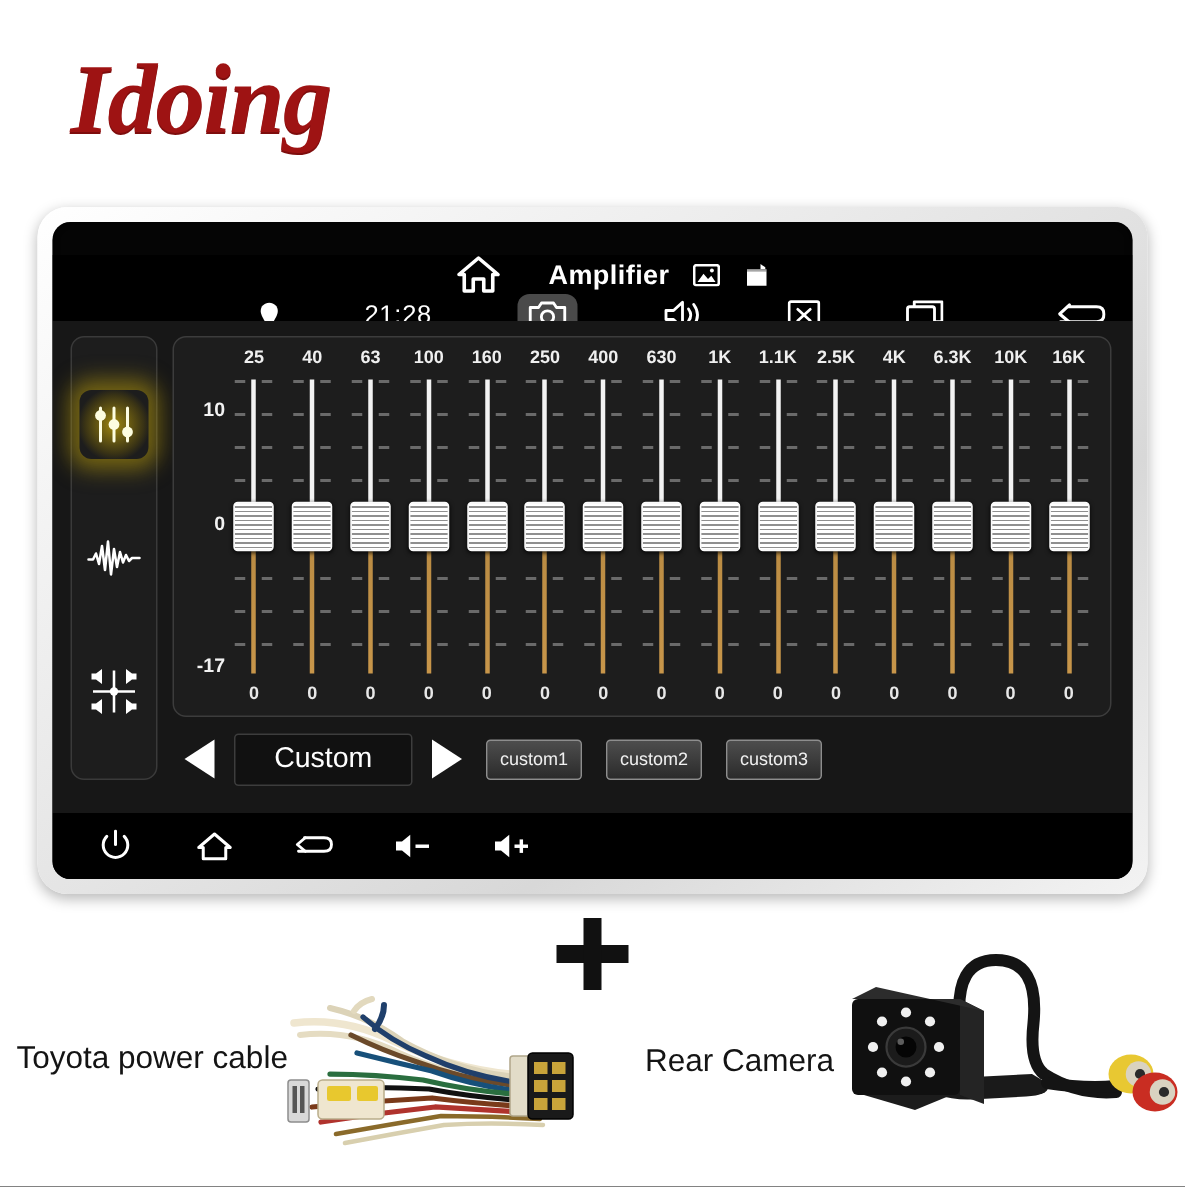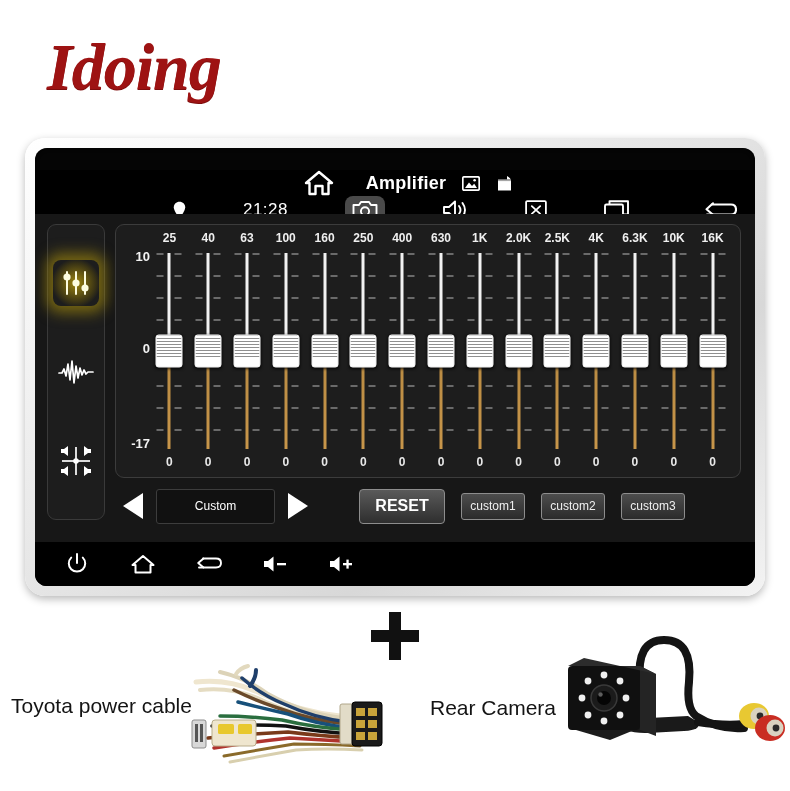--- a/index.html
+++ b/index.html
@@ -103,21 +103,21 @@
     display:flex;
   }
   #freqrow span{
     flex:1;text-align:center;color:#efefef;font-size:12px;font-weight:bold;
   }
   #axis{
     position:absolute;left:4px;top:24px;width:30px;bottom:26px;
     color:#f2f2f2;font-size:13px;font-weight:bold;
   }
   #axis div{position:absolute;right:0;text-align:right;width:100%;}
-  .ax-top{top:0;}
+  .ax-top{top:16px;}
   .ax-mid{top:calc(50% - 9px);}
   .ax-bot{bottom:0;}
 
   #sliderrow{
     position:absolute;left:34px;right:8px;top:26px;bottom:26px;
     display:flex;
   }
   .slider{
     flex:1;position:relative;
     display:flex;justify-content:center;
@@ -164,21 +164,21 @@
   }
   .arrow.right{
     border-top:13px solid transparent;border-bottom:13px solid transparent;
     border-left:20px solid #ffffff;margin-left:13px;
   }
   #preset-box{
     margin-left:13px;
     width:117px;height:33px;
     background:#111;border:1px solid #3d3d3d;border-radius:3px;
     display:flex;align-items:center;justify-content:center;
-    color:#fff;font-size:12px;
+    color:#fff;font-size:19px;
   }
   #reset-btn{
     margin-left:51px;
     width:84px;height:33px;
     border:1px solid #8d8d8d;border-radius:4px;
     background:linear-gradient(to bottom,#5a5a5a,#2e2e2e);
     color:#fff;font-size:16px;font-weight:bold;
     display:flex;align-items:center;justify-content:center;
   }
   .custom-btn{
@@ -352,21 +352,21 @@
         <div id="freqrow">
             <span>25</span>
             <span>40</span>
             <span>63</span>
             <span>100</span>
             <span>160</span>
             <span>250</span>
             <span>400</span>
             <span>630</span>
             <span>1K</span>
-            <span>2.0K</span>
+            <span>1.1K</span>
             <span>2.5K</span>
             <span>4K</span>
             <span>6.3K</span>
             <span>10K</span>
             <span>16K</span>
           </div>
         <div id="axis">
           <div class="ax-top">10</div>
           <div class="ax-mid">0</div>
           <div class="ax-bot">-17</div>
@@ -449,21 +449,20 @@
             <span>0</span>
             <span>0</span>
             <span>0</span>
           </div>
       </div>
 
       <div id="controls">
         <div class="arrow left"></div>
         <div id="preset-box">Custom</div>
         <div class="arrow right"></div>
-        <div id="reset-btn">RESET</div>
         <div class="custom-btn">custom1</div>
         <div class="custom-btn">custom2</div>
         <div class="custom-btn">custom3</div>
       </div>
     </div>
 
     <div id="navbar">
       <div class="nav-btn">
         <svg width="22" height="22" viewBox="0 0 22 22">
           <path d="M5.2 4.6 A8.2 8.2 0 1 0 16.8 4.6" fill="none" stroke="#fff" stroke-width="2" stroke-linecap="round"></path>

